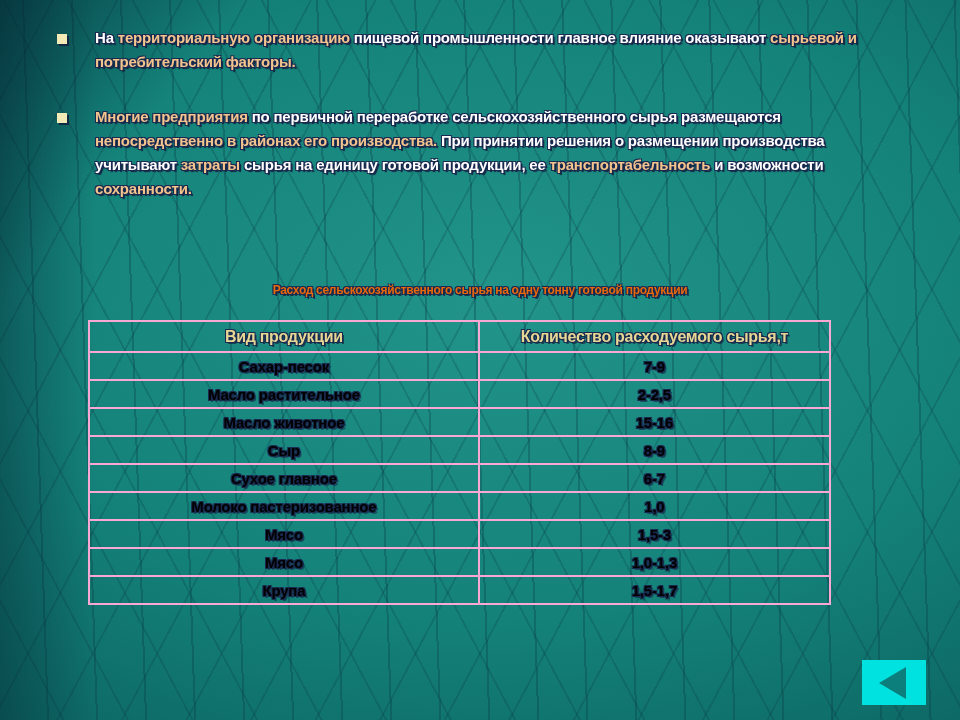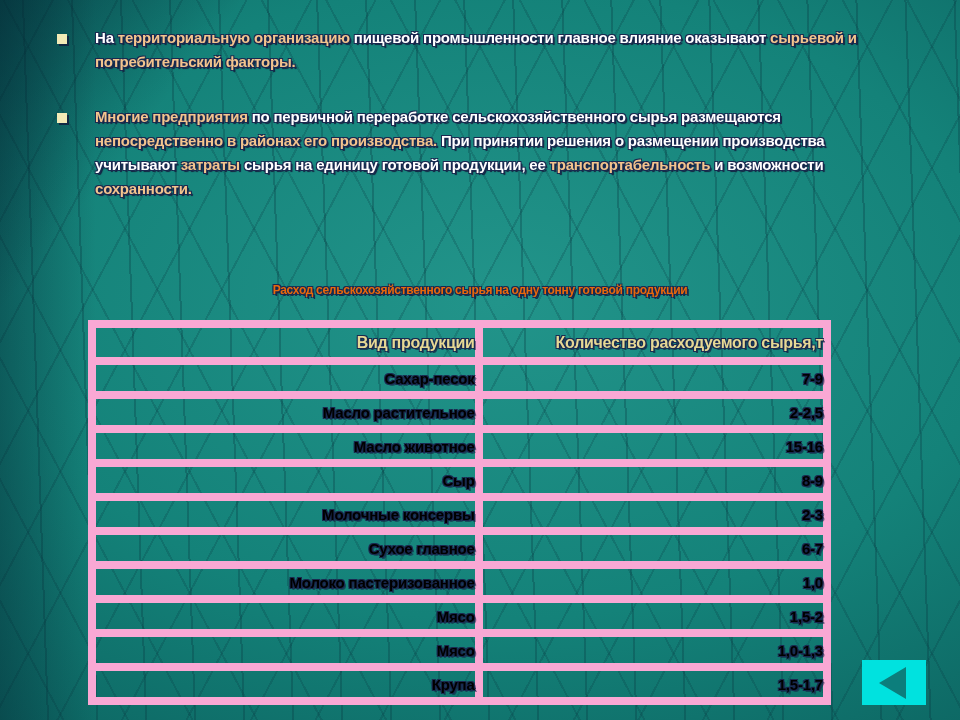--- a/index.html
+++ b/index.html
@@ -26,21 +26,21 @@
     text-shadow:-1px -1px 0 #1a2950,1px -1px 0 #1a2950,-1px 1px 0 #1a2950,1px 1px 0 #1a2950,2px 2px 1px #13203f;}
   .hl{color:#f3c48d;
     text-shadow:-1px -1px 0 #1a2950,1px -1px 0 #1a2950,-1px 1px 0 #1a2950,1px 1px 0 #1a2950,2px 2px 1px #13203f;}
 
   .table-title{position:absolute;top:283px;left:0;width:960px;text-align:center;
     font-size:12px;color:#e8680c;letter-spacing:-0.3px;
     text-shadow:-1px -1px 0 #1a2950,1px -1px 0 #1a2950,-1px 1px 0 #1a2950,1px 1px 0 #1a2950,2px 2px 0 rgba(19,32,63,0.85);}
 
   table.data{position:absolute;left:88px;top:320px;width:743px;
     border-collapse:collapse;table-layout:fixed;}
-  table.data th, table.data td{border:8px solid #f9a8d4;text-align:right;padding:0;}
+  table.data th, table.data td{border:2px solid #f9a8d4;text-align:center;padding:0;}
   table.data th{height:29px;font-size:16px;color:#e6d894;letter-spacing:-0.3px;
     text-shadow:-1px -1px 0 #1a2950,1px -1px 0 #1a2950,-1px 1px 0 #1a2950,1px 1px 0 #1a2950,2px 2px 0 rgba(19,32,63,0.7);}
   table.data td{height:26px;font-size:15px;color:#000000;letter-spacing:-0.2px;
     text-shadow:-1px -1px 0 #1a2950,1px -1px 0 #1a2950,-1px 1px 0 #1a2950,1px 1px 0 #1a2950,2px 2px 0 rgba(19,32,63,0.55);}
 
   .back-button{position:absolute;left:862px;top:660px;width:64px;height:45px;
     background:#00e2df;display:flex;align-items:center;justify-content:center;cursor:pointer;}
   .back-triangle{width:0;height:0;border-top:16px solid transparent;
     border-bottom:16px solid transparent;border-right:27px solid #0c7e7c;margin-right:4px;}
 </style>
@@ -84,34 +84,30 @@
         </tr>
         <tr>
           <td>Масло животное</td>
           <td>15-16</td>
         </tr>
         <tr>
           <td>Сыр</td>
           <td>8-9</td>
         </tr>
         <tr>
-          <td>Молочные консервы</td>
-          <td>2-3</td>
-        </tr>
-        <tr>
           <td>Сухое главное</td>
           <td>6-7</td>
         </tr>
         <tr>
           <td>Молоко пастеризованное</td>
           <td>1,0</td>
         </tr>
         <tr>
           <td>Мясо</td>
-          <td>1,5-2</td>
+          <td>1,5-3</td>
         </tr>
         <tr>
           <td>Мясо</td>
           <td>1,0-1,3</td>
         </tr>
         <tr>
           <td>Крупа</td>
           <td>1,5-1,7</td>
         </tr>
       </tbody>

